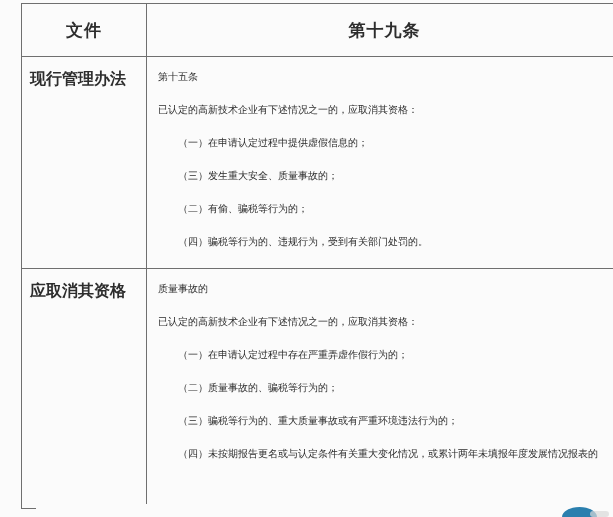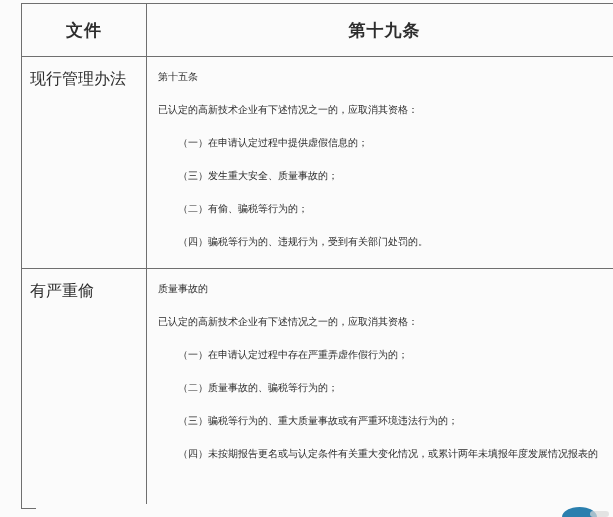--- a/index.html
+++ b/index.html
@@ -44,20 +44,21 @@
     font-size: 17px;
     letter-spacing: 1px;
   }
   .row1-cell {
     border-bottom: 1px solid #6f6f6f;
   }
   .doc-cell {
     padding: 11px 6px 0 8px;
     font-size: 16px;
     line-height: 21px;
+    font-weight: bold;
   }
   .provision-cell {
     padding: 9px 6px 0 11px;
     font-size: 10px;
   }
   .provision-cell p {
     margin: 0 0 12px 0;
     line-height: 21px;
   }
   .provision-cell p.item {
@@ -104,21 +105,21 @@
 
   <div class="cell row1-cell provision-cell">
     <p class="article">第十五条</p>
     <p class="intro">已认定的高新技术企业有下述情况之一的，应取消其资格：</p>
     <p class="item">（一）在申请认定过程中提供虚假信息的；</p>
     <p class="item">（三）发生重大安全、质量事故的；</p>
     <p class="item">（二）有偷、骗税等行为的；</p>
     <p class="item">（四）骗税等行为的、违规行为，受到有关部门处罚的。</p>
   </div>
 
-  <div class="cell col1 doc-cell">有严重偷</div>
+  <div class="cell col1 doc-cell">应取消其资格</div>
 
   <div class="cell provision-cell">
     <p class="article">质量事故的</p>
     <p class="intro">已认定的高新技术企业有下述情况之一的，应取消其资格：</p>
     <p class="item">（一）在申请认定过程中存在严重弄虚作假行为的；</p>
     <p class="item">（二）质量事故的、骗税等行为的；</p>
     <p class="item">（三）骗税等行为的、重大质量事故或有严重环境违法行为的；</p>
     <p class="item">（四）未按期报告更名或与认定条件有关重大变化情况，或累计两年未填报年度发展情况报表的</p>
   </div>
 

